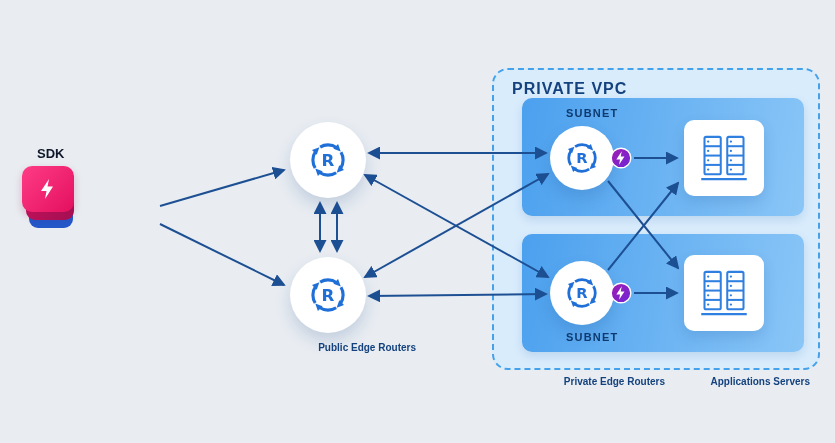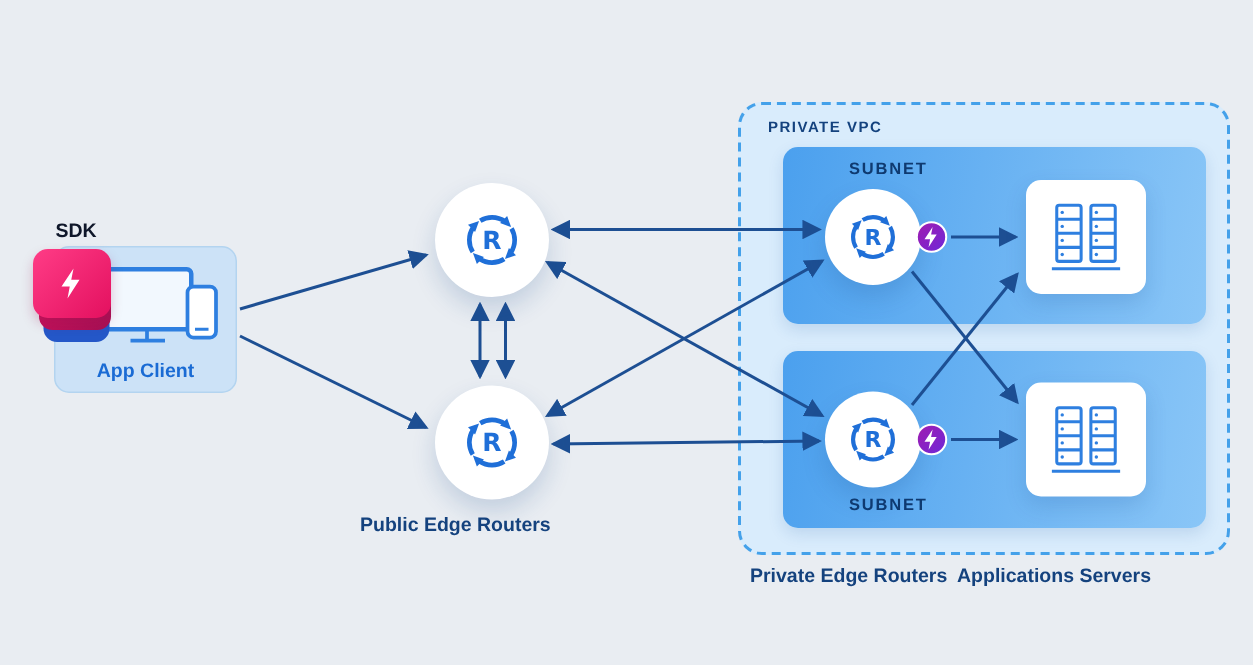--- a/index.html
+++ b/index.html
@@ -20,29 +20,29 @@
   .priv{width:64px;height:64px;}
   .priv1{left:550px;top:126px;} .priv2{left:550px;top:261px;}
   .ricon-lg{width:50px;height:50px;} .ricon-sm{width:44px;height:44px;}
   .badge{position:absolute;width:22px;height:22px;z-index:4;}
   .badge1{left:610px;top:147px;} .badge2{left:610px;top:282px;}
   .server{position:absolute;z-index:3;width:80px;height:76px;background:#fff;border-radius:10px;
           box-shadow:0 6px 14px rgba(20,70,140,.16);display:flex;align-items:center;justify-content:center;}
   .server1{left:684px;top:120px;} .server2{left:684px;top:255px;}
   .server svg{width:52px;height:58px;}
   
-  .lbl{position:absolute;font-weight:bold;font-size:13px;color:var(--label-navy,#14427e);text-align:left;z-index:3;}
+  .lbl{position:absolute;font-weight:bold;font-size:10px;color:var(--label-navy,#14427e);text-align:right;z-index:3;}
   .pub-label{left:240px;top:342px;width:176px;}
   .priv-label{left:500px;top:376px;width:165px;}
   .servers-label{left:638px;top:376px;width:172px;}
   
   .vpc{position:absolute;left:492px;top:68px;width:328px;height:302px;z-index:1;
        border:2px dashed var(--vpc-border,#44a1ea);border-radius:16px;
        background:var(--vpc-fill,#d9ecfc);box-sizing:border-box;}
-  .vpc-title{position:absolute;left:18px;top:10px;font-size:10px;font-weight:bold;
+  .vpc-title{position:absolute;left:18px;top:10px;font-size:16px;font-weight:bold;
              color:var(--label-navy,#14427e);letter-spacing:1px;}
   .subnet{position:absolute;left:28px;width:282px;height:118px;border-radius:10px;
           background:linear-gradient(100deg,var(--subnet-start,#4ba0ee),var(--subnet-end,#8ac6f7));
           box-shadow:0 4px 10px rgba(30,90,160,.15);}
   .s1{top:28px;} .s2{top:164px;}
   .subnet-label{position:absolute;left:16px;top:9px;font-size:11px;font-weight:bold;
                 color:#0f3a70;letter-spacing:1.2px;margin-left:28px;}
   .sl-bottom{top:auto;bottom:9px;}
   
   .sdk-label{position:absolute;left:37px;top:146px;font-size:13px;font-weight:bold;color:#0f172a;z-index:5;}
@@ -120,32 +120,20 @@
       <line x1="365" y1="175" x2="548" y2="277" class="arrow-line" marker-end="url(#ah)" marker-start="url(#ah)"></line>
       <line x1="365" y1="277" x2="548" y2="174" class="arrow-line" marker-end="url(#ah)" marker-start="url(#ah)"></line>
       <line x1="634" y1="158" x2="677" y2="158" class="arrow-line" marker-end="url(#ah)"></line>
       <line x1="634" y1="293" x2="677" y2="293" class="arrow-line" marker-end="url(#ah)"></line>
       <line x1="608" y1="181" x2="678" y2="268" class="arrow-line" marker-end="url(#ah)"></line>
       <line x1="608" y1="270" x2="678" y2="183" class="arrow-line" marker-end="url(#ah)"></line>
     </svg>
 
   <div class="sdk-label">SDK</div>
 
-  <div class="app-card">
-    <svg class="monitor" viewBox="0 0 80 56">
-      <g fill="none" stroke="#2e7fe0" stroke-width="3" stroke-linejoin="round">
-        <rect x="2.5" y="2.5" width="58" height="40" rx="3" fill="#f2f8fe"></rect>
-        <line x1="31" y1="43" x2="31" y2="49" stroke-width="2.5"></line>
-        <line x1="20" y1="50" x2="43" y2="50" stroke-width="2.5"></line>
-        <rect x="58" y="14" width="19" height="34" rx="4" fill="#ffffff" stroke-width="2.5"></rect>
-        <line x1="63" y1="42.5" x2="72" y2="42.5" stroke-width="2"></line>
-      </g>
-    </svg>
-    <div class="app-label">App Client</div>
-  </div>
 
   <div class="sdk-stack">
     <div class="layer l-blue"></div>
     <div class="layer l-red"></div>
     <div class="layer l-pink">
       <svg class="bolt" viewBox="0 0 24 24">
           <use href="#bolt-sym"></use>
         </svg>
     </div>
   </div>

